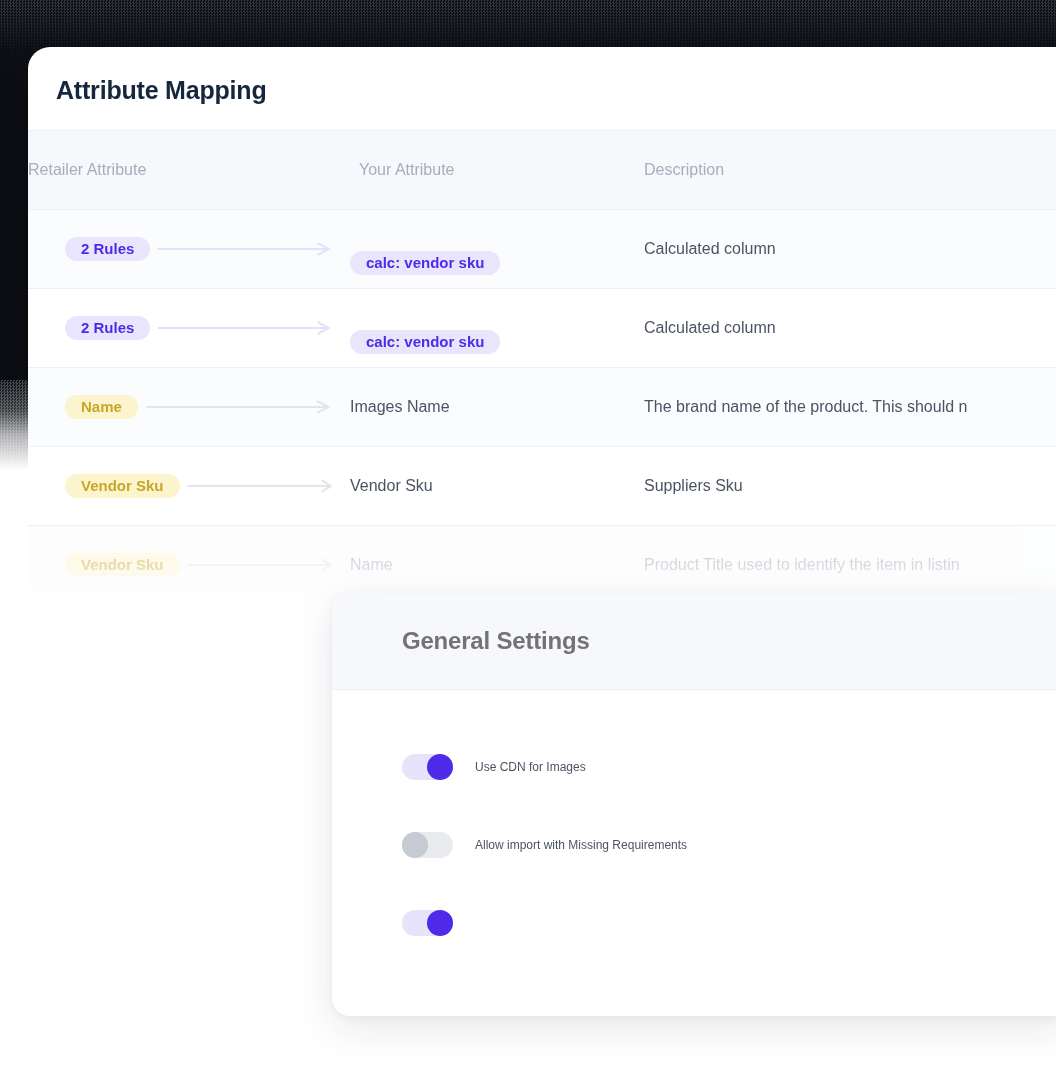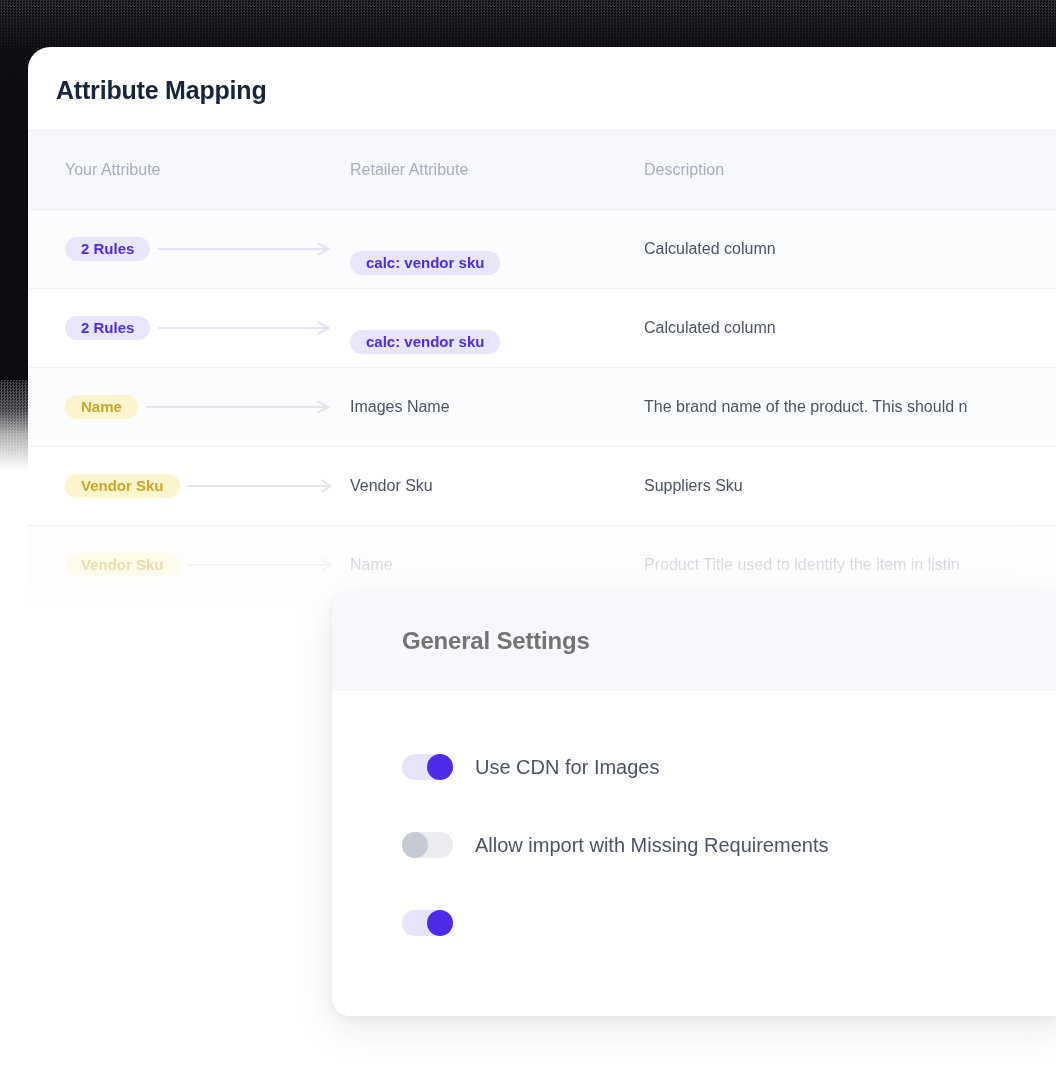--- a/index.html
+++ b/index.html
@@ -216,43 +216,43 @@
     width: 26px;
     height: 26px;
     border-radius: 50%;
   }
   .switch.on { background: #e6e3fa; }
   .switch.on .knob { right: 0; background: #4f2ae8; }
   .switch.off { background: #e9ebef; }
   .switch.off .knob { left: 0; background: #c6cad3; }
 
   .setting-label {
-    font-size: 20px;
+    font-size: 12px;
     color: #4b5364;
     white-space: nowrap;
   }
 </style>
 </head>
 <body>
 
 <div id="stage">
 
   <div class="backdrop"></div>
   <div class="backdrop-noise"></div>
   <div class="backdrop-noise2"></div>
 
   <div class="card-mapping">
 
     <div class="card-mapping-title">Attribute Mapping</div>
 
     <div class="tbl">
 
       <div class="tbl-head">
+        <div class="th col-b">Retailer Attribute</div>
         <div class="th col-a">Your Attribute</div>
-        <div class="th col-b">Retailer Attribute</div>
         <div class="th col-c">Description</div>
       </div>
 
       <div id="rows">
           <div class="tbl-row">
             <div class="cellA">
               <span class="badge purple">2 Rules</span>
               <div class="arrow">
                 <svg viewBox="0 0 200 14" preserveAspectRatio="none">
                   <line x1="2" y1="7" x2="188" y2="7" stroke="#e3e0fa" stroke-width="2"></line>

